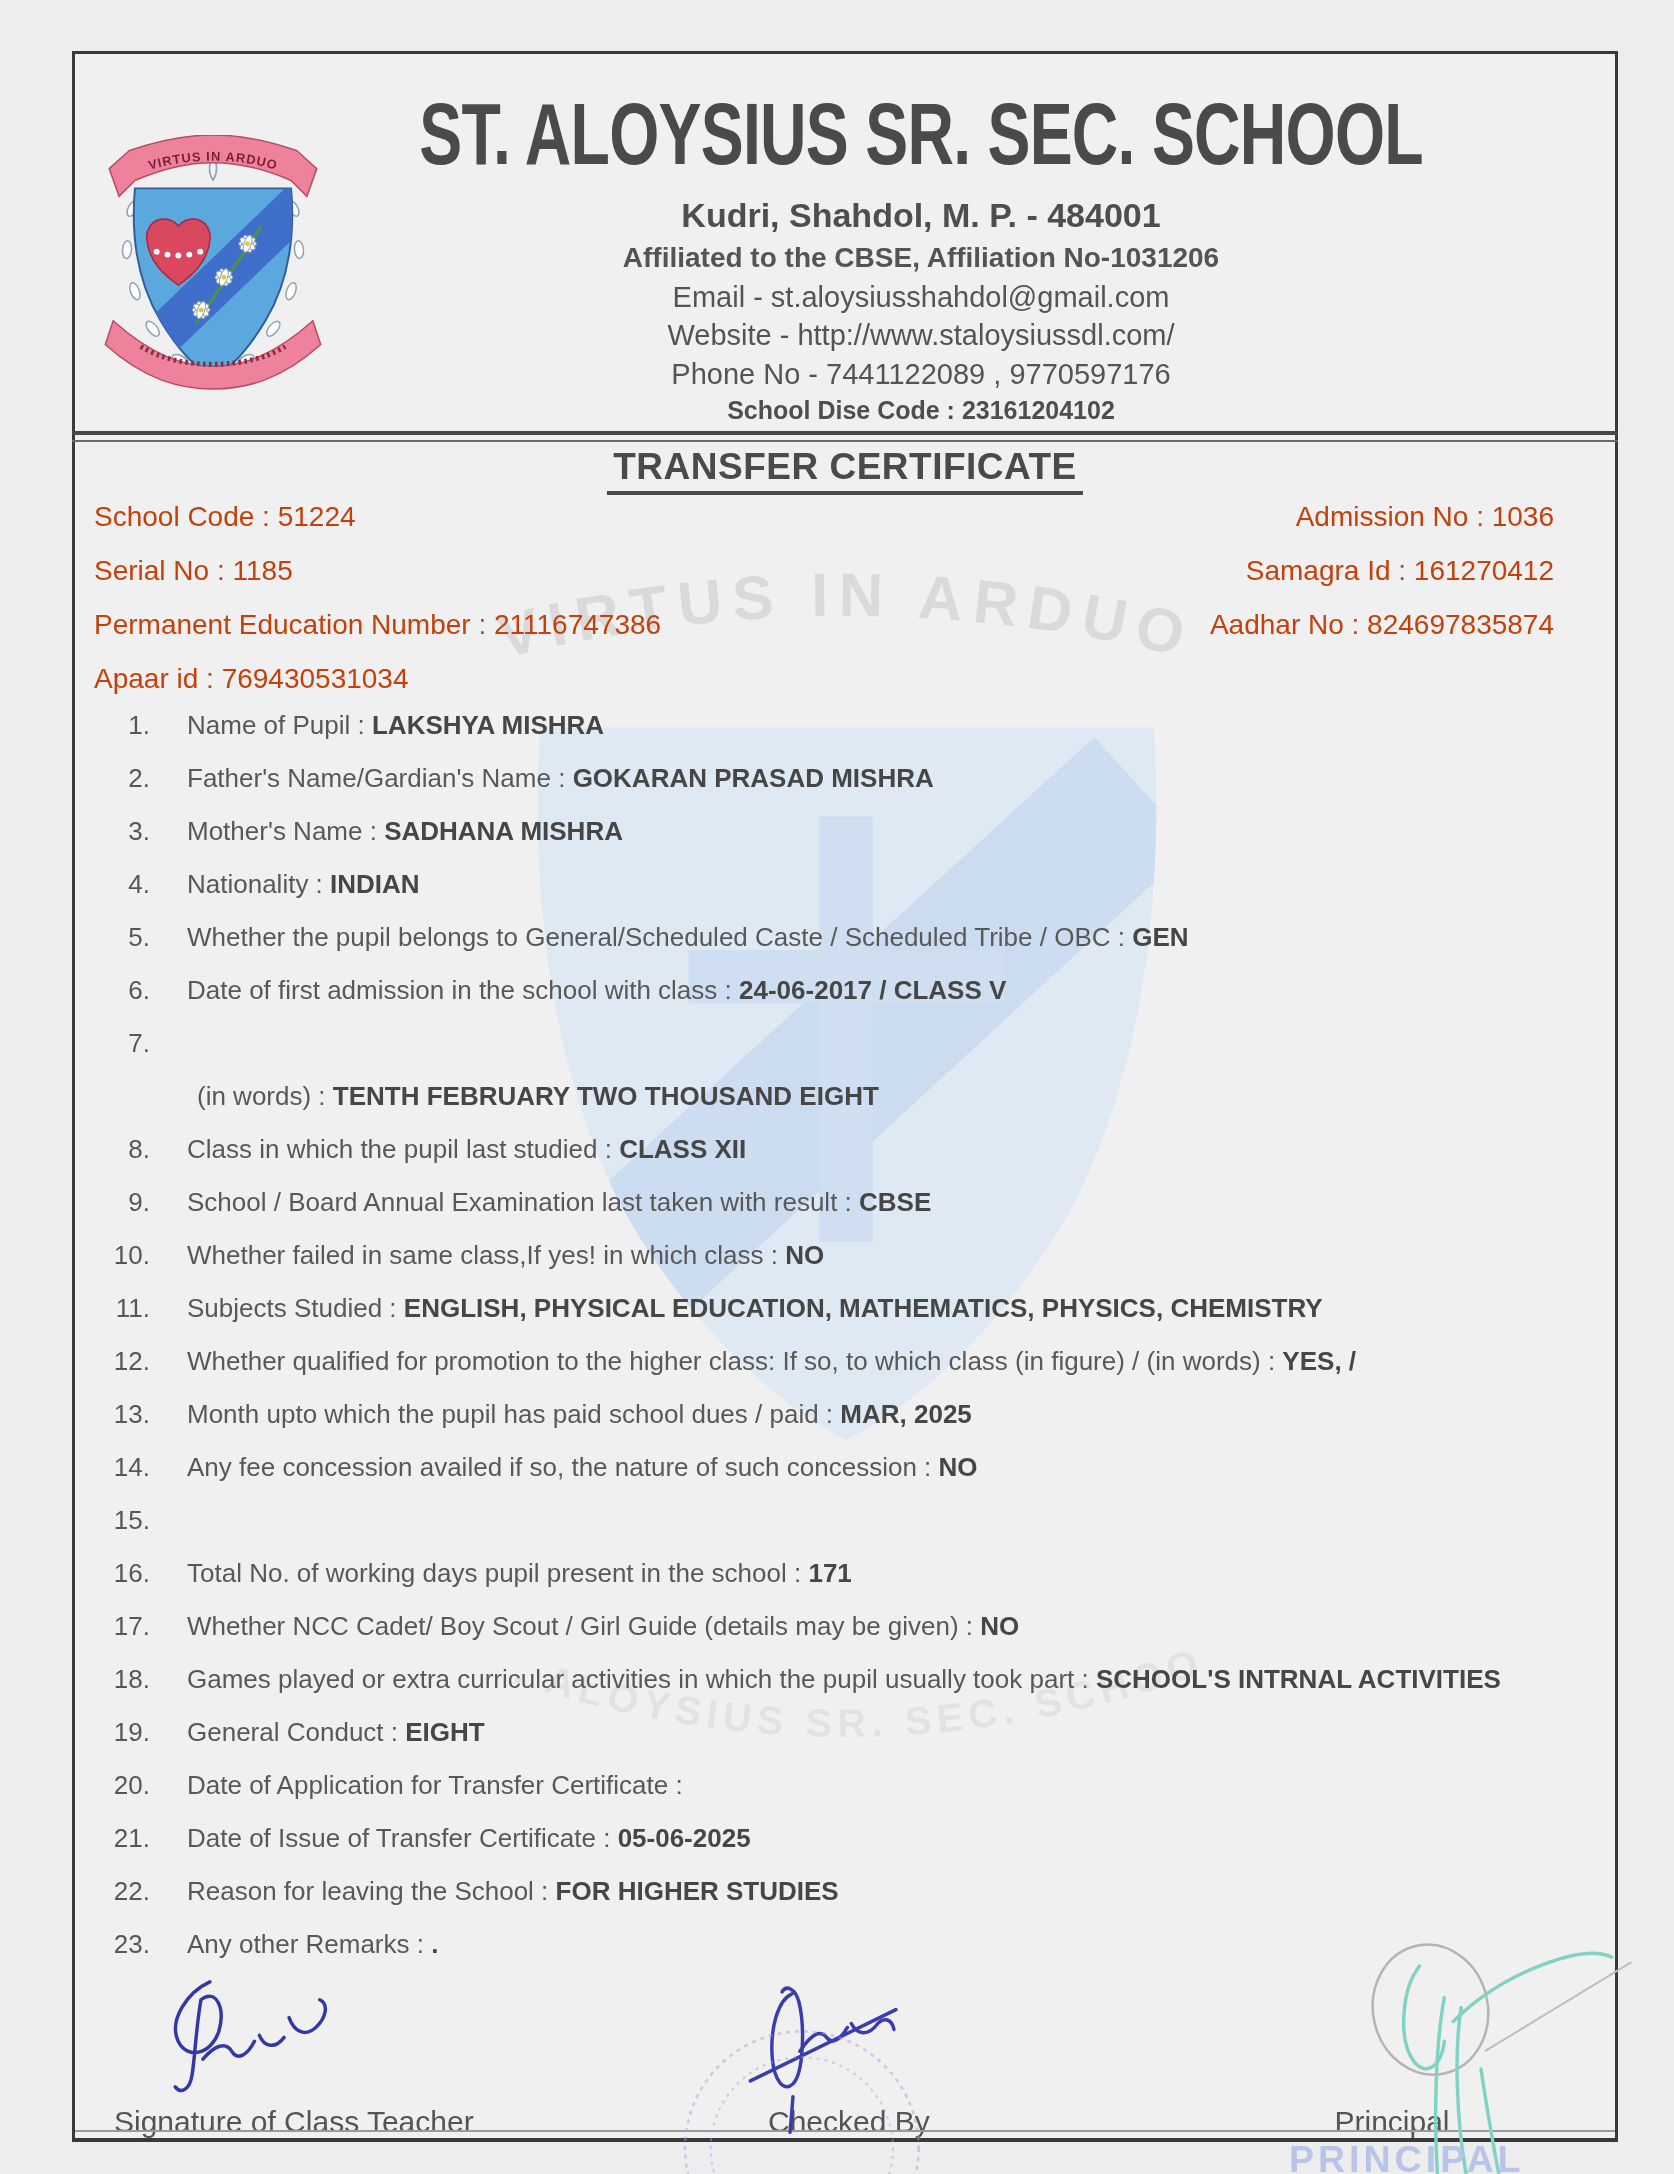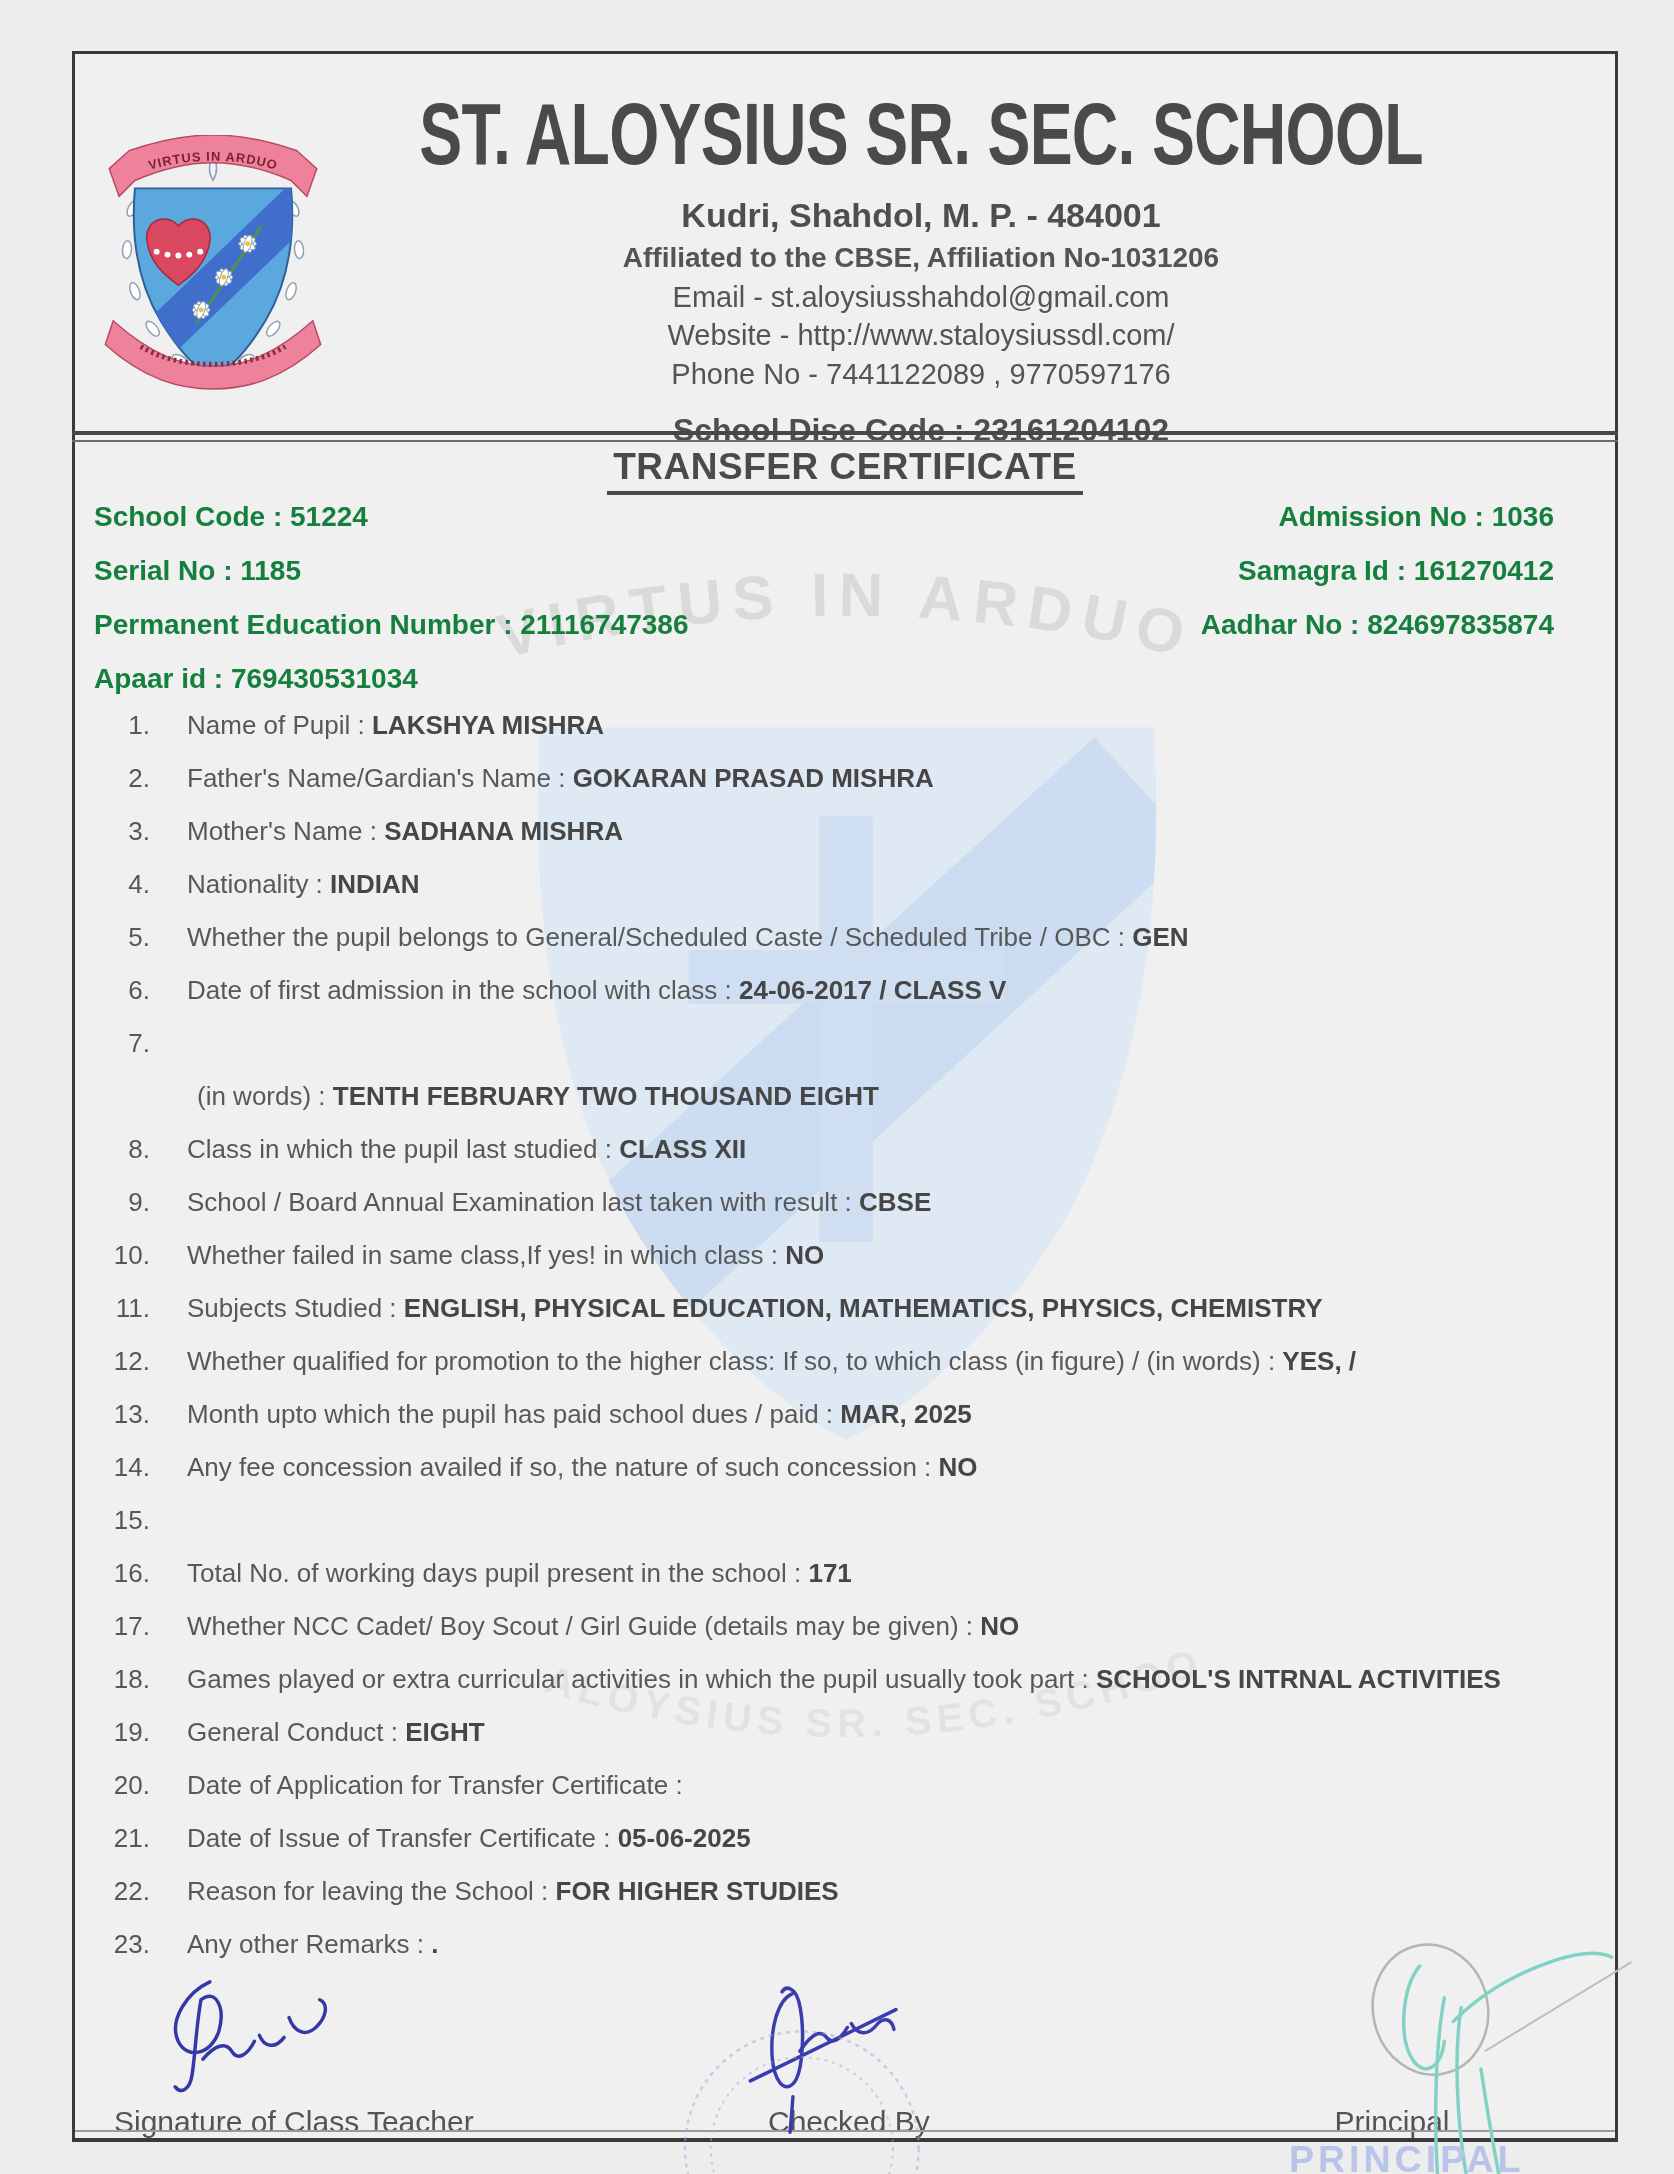--- a/index.html
+++ b/index.html
@@ -23,32 +23,32 @@
     position:absolute;left:152px;right:0;top:36px;text-align:center;
     font-size:87px;font-weight:bold;color:#4a4a4a;line-height:87px;white-space:nowrap;
   }
   .school-name span{display:inline-block;transform:scaleX(.74);transform-origin:center;letter-spacing:-1px;}
   .hline{position:absolute;left:152px;right:0;text-align:center;white-space:nowrap;color:#545454;}
   .h-addr{top:142px;font-size:34px;font-weight:bold;color:#4e4e4e;}
   .h-affil{top:188px;font-size:28px;font-weight:bold;}
   .h-email{top:227px;font-size:29px;}
   .h-web{top:265px;font-size:29px;}
   .h-phone{top:304px;font-size:29px;}
-  .h-dise{top:358px;font-size:32px;font-weight:bold;color:#4e4e4e;}
+  .h-dise{top:342px;font-size:25px;font-weight:bold;color:#4e4e4e;}
   .separator{position:absolute;left:-3px;right:-3px;top:377px;height:5px;border-top:4px solid #474747;border-bottom:2px solid #6b6b6b;}
   
   .tc-title-wrap{position:absolute;left:0;right:0;top:392px;text-align:center;}
   .tc-title{
     display:inline-block;font-size:37px;font-weight:bold;color:#4a4a4a;
     border-bottom:4px solid #4a4a4a;padding:0 6px 3px 6px;letter-spacing:0.5px;
   }
   
   .codes{position:absolute;left:19px;right:61px;top:447px;}
   .code-row{height:54px;display:flex;justify-content:space-between;align-items:flex-start;}
-  .code-left,.code-right{font-size:28px;font-weight:bold;color:#15803d;white-space:nowrap;}
+  .code-left,.code-right{font-size:28px;font-weight:normal;color:#c2410c;white-space:nowrap;}
   
   .items{position:absolute;left:19px;right:6px;top:645px;}
   .item{height:53px;display:flex;align-items:center;white-space:nowrap;}
   .item .num{width:56px;text-align:right;font-size:26px;color:#575757;flex:none;}
   .item .itext{margin-left:37px;font-size:26px;color:#585858;}
   .item.sub .itext{margin-left:47px;}
   .item .itext b{color:#464646;font-weight:bold;}
   
   .sig-label{position:absolute;top:2051px;font-size:30px;color:#545454;white-space:nowrap;}
   .sig1{left:39px;}

